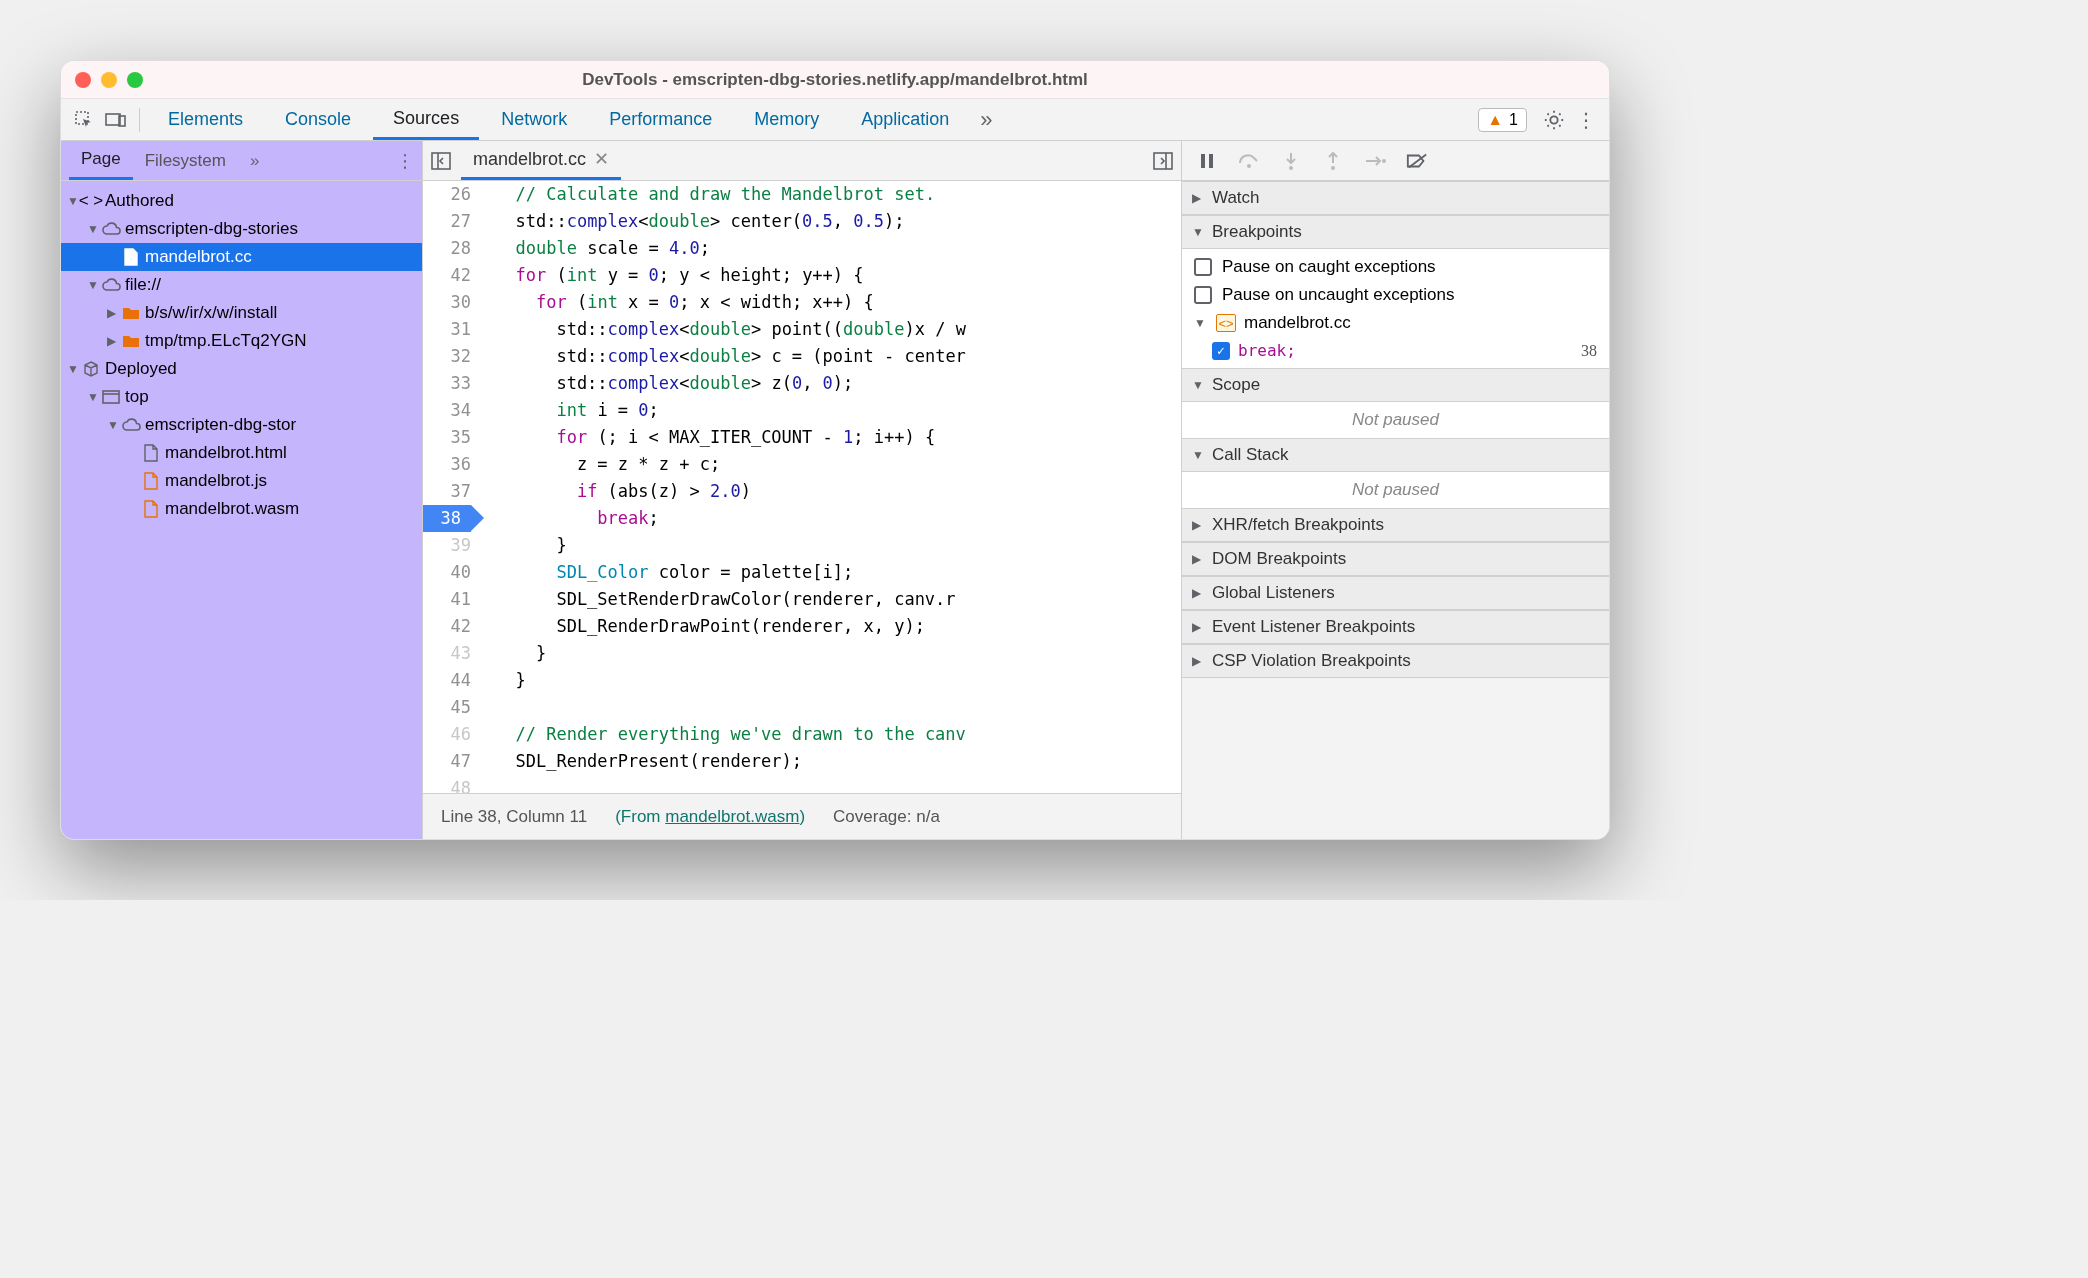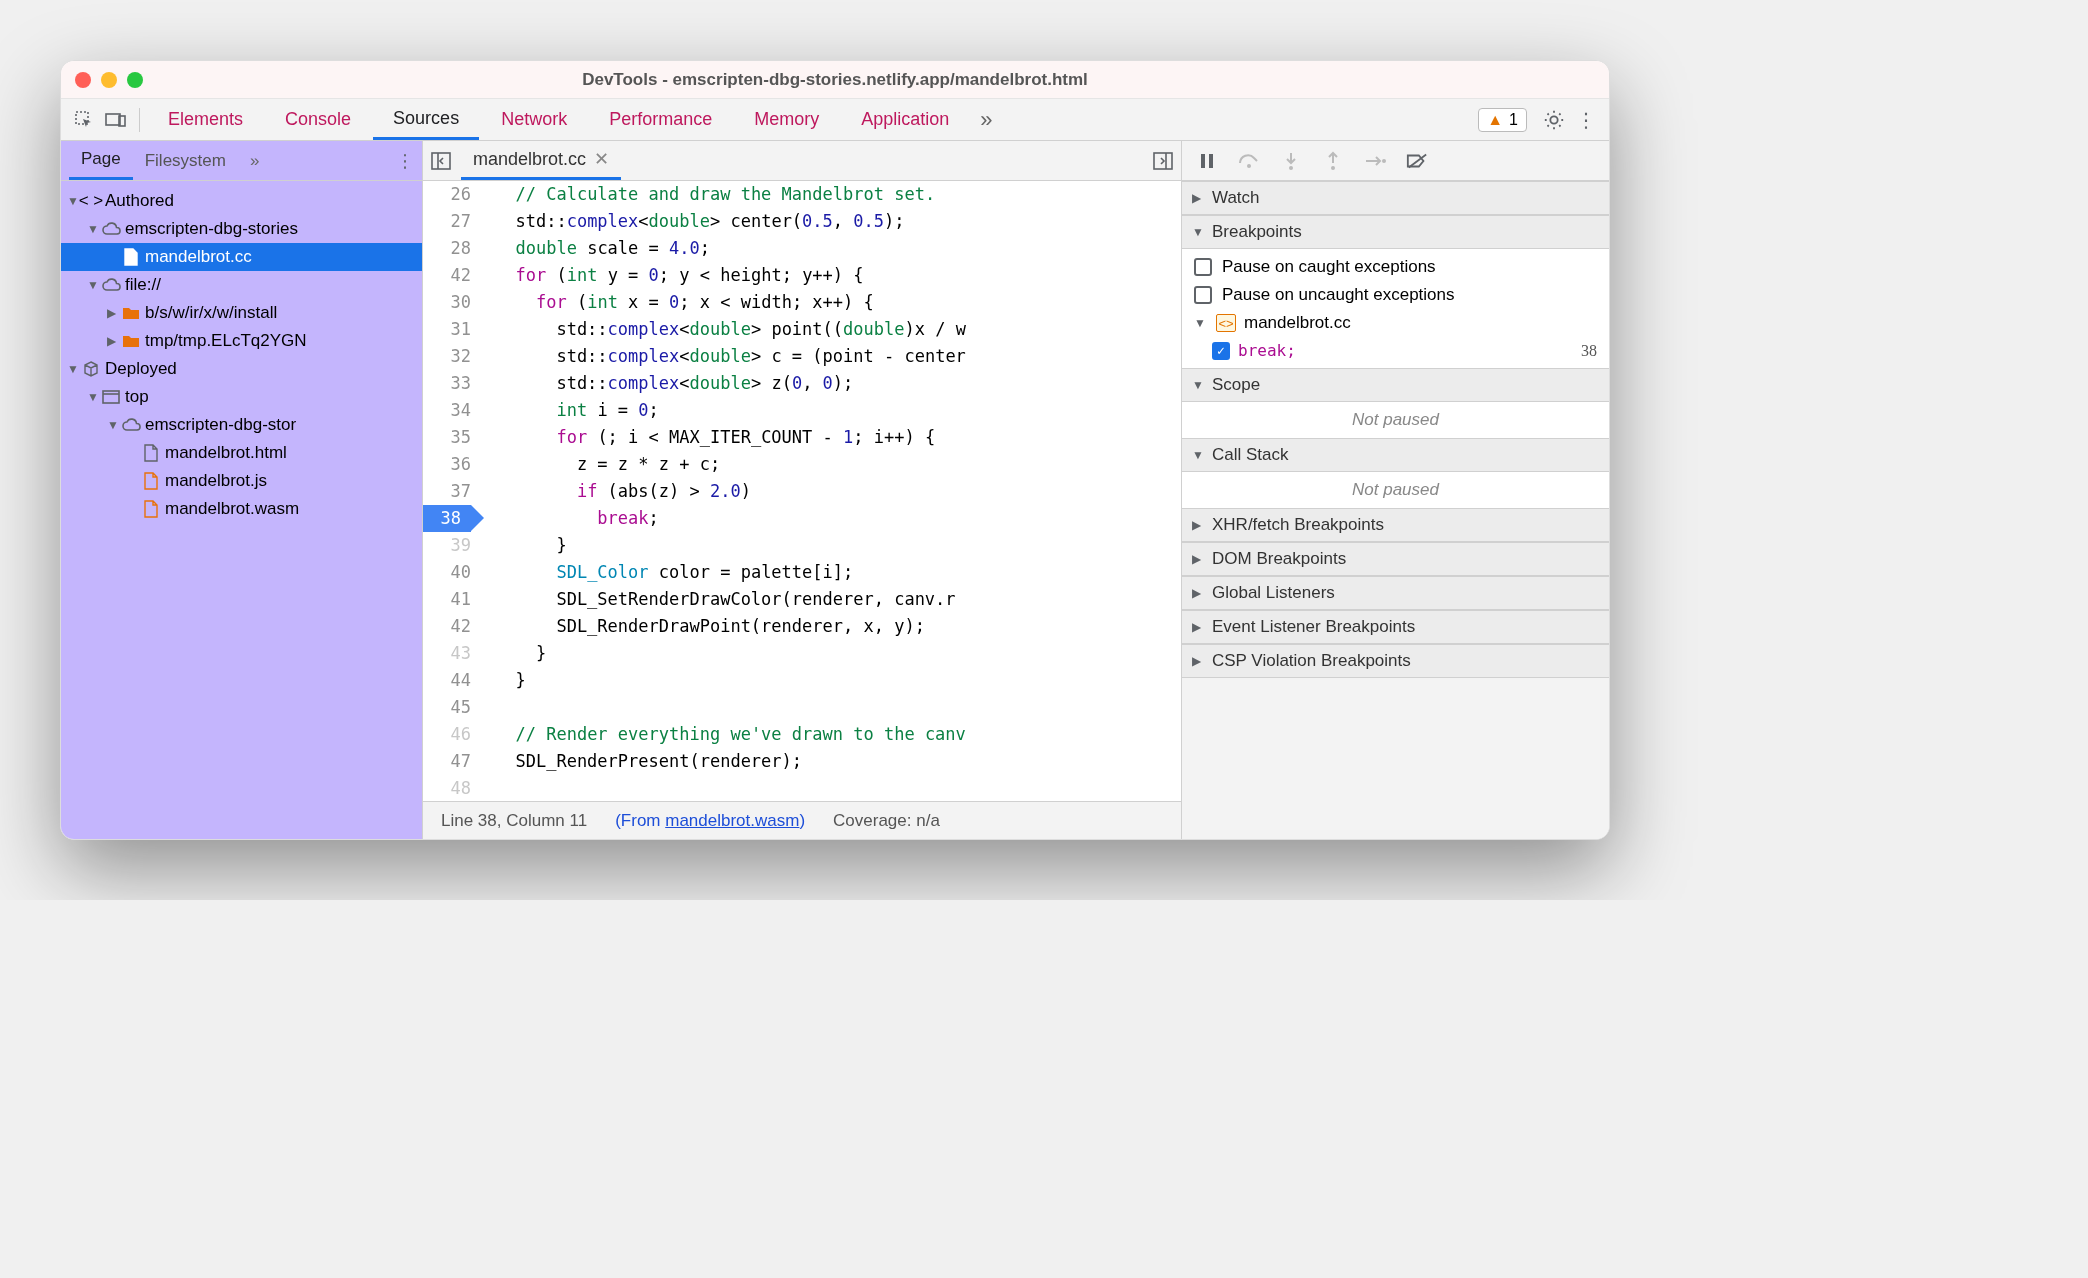--- a/index.html
+++ b/index.html
@@ -7,21 +7,21 @@
 .window { width: 1550px; background: #fff; border-radius: 14px; box-shadow: 0 30px 80px rgba(0,0,0,0.4); overflow: hidden; border: 1px solid #ddd; }
 .titlebar { height: 38px; display: flex; align-items: center; padding: 0 14px; background: #fdf5f5; border-bottom: 1px solid #e5e5e5; position: relative; }
 .traffic { display: flex; gap: 10px; }
 .dot { width: 16px; height: 16px; border-radius: 50%; }
 .dot.red { background: #ff5f57; }
 .dot.yellow { background: #febc2e; }
 .dot.green { background: #28c840; }
 .title { position: absolute; left: 50%; transform: translateX(-50%); font-size: 17px; font-weight: 600; color: #555; }
 .main-tabs { display: flex; align-items: center; height: 42px; border-bottom: 1px solid #d0d0d0; background: #f3f3f3; padding: 0 8px; gap: 2px; }
 .main-tabs .icon-btn { width: 30px; height: 30px; display: flex; align-items: center; justify-content: center; color: #555; cursor: pointer; }
-.main-tabs .tab { padding: 0 20px; height: 100%; display: flex; align-items: center; font-size: 18px; color: #be185d; cursor: pointer; }
+.main-tabs .tab { padding: 0 20px; height: 100%; display: flex; align-items: center; font-size: 18px; color: #0369a1; cursor: pointer; }
 .main-tabs .tab.active { color: #202124; border-bottom: 3px solid #1a73e8; font-weight: 500; }
 .spacer { flex: 1; }
 .warn-badge { background: #fff; border: 1px solid #bbb; border-radius: 4px; padding: 2px 8px; display: flex; align-items: center; gap: 6px; font-size: 16px; font-weight: 500; }
 .warn-tri { color: #e37400; }
 .body { display: flex; height: 698px; }
 .sidebar { width: 362px; border-right: 1px solid #d0d0d0; background: #c4b5fd; display: flex; flex-direction: column; }
 .sb-tabs { display: flex; align-items: center; height: 40px; border-bottom: 1px solid #d0d0d0; padding: 0 8px; }
 .sb-tabs .sb-tab { padding: 0 12px; height: 100%; display: flex; align-items: center; font-size: 17px; color: #555; cursor: pointer; }
 .sb-tabs .sb-tab.active { color: #202124; border-bottom: 3px solid #1a73e8; }
 .tree { padding: 6px 0; font-size: 17px; overflow: hidden; }
@@ -41,22 +41,22 @@
 .gutter .bp { background: #4285f4; color: #fff; position: relative; padding-right: 10px; }
 .gutter .bp::after { content: ''; position: absolute; right: -13px; top: 0; border-left: 13px solid #4285f4; border-top: 13.5px solid transparent; border-bottom: 13.5px solid transparent; }
 .code-text { flex: 1; overflow: hidden; }
 .code-line { height: 27px; white-space: pre; padding-left: 14px; }
 .c-com { color: #0b8043; }
 .c-kw { color: #aa0d91; }
 .c-type { color: #0b8043; }
 .c-ns { color: #1a1aa6; }
 .c-num { color: #1a1aa6; }
 .c-fn2 { color: #0086b3; }
-.ed-status { height: 38px; display: flex; align-items: center; gap: 28px; padding: 0 18px; font-size: 17px; color: #555; border-top: 1px solid #d0d0d0; background: #f3f3f3; }
-.ed-status .from { color: #1d4ed8; }
+.ed-status { height: 46px; display: flex; align-items: center; gap: 28px; padding: 0 18px; font-size: 17px; color: #555; border-top: 1px solid #d0d0d0; background: #f3f3f3; }
+.ed-status .from { color: #0f766e; }
 .ed-status .from u { text-decoration: underline; }
 .debug { width: 428px; border-left: 1px solid #d0d0d0; background: #f3f3f3; display: flex; flex-direction: column; font-size: 17px; }
 .db-toolbar { height: 40px; display: flex; align-items: center; gap: 20px; padding: 0 14px; border-bottom: 1px solid #d0d0d0; }
 .db-toolbar .btn { width: 22px; height: 22px; color: #aaa; cursor: pointer; display: flex; align-items: center; justify-content: center; }
 .db-toolbar .btn.active { color: #5f6368; }
 .section-h { height: 34px; display: flex; align-items: center; padding: 0 10px; background: #ececec; border-bottom: 1px solid #d0d0d0; border-top: 1px solid #d0d0d0; color: #333; gap: 6px; cursor: pointer; }
 .section-h:first-of-type { border-top: none; }
 .section-body { background: #fff; padding: 4px 0; }
 .chk-row { display: flex; align-items: center; gap: 10px; padding: 4px 12px; }
 .chk { width: 18px; height: 18px; border: 2px solid #5f6368; border-radius: 3px; display: flex; align-items: center; justify-content: center; }

